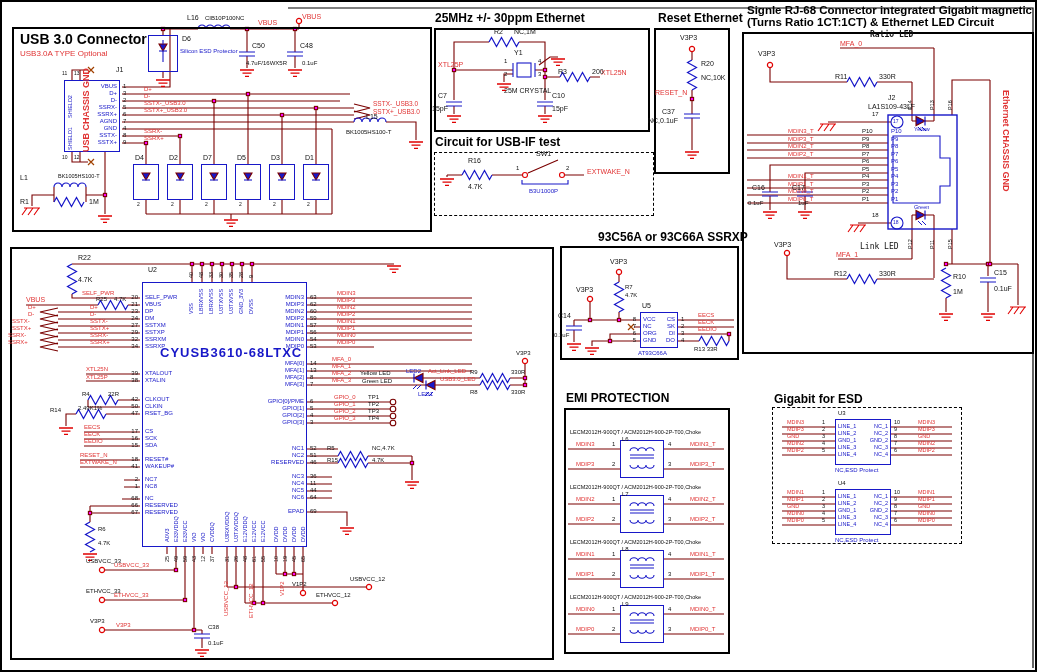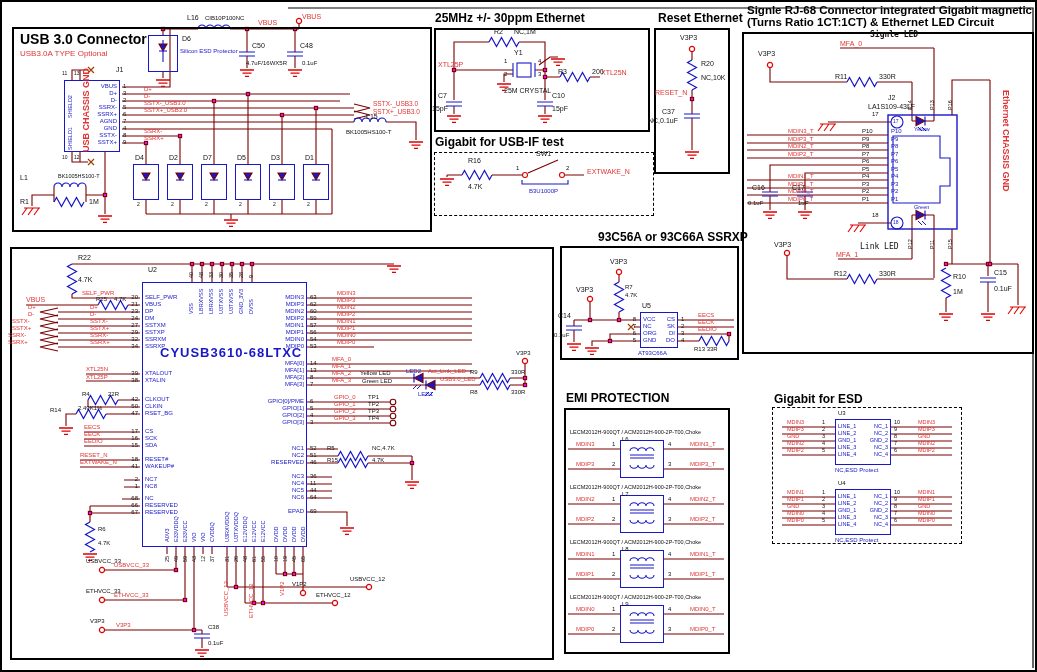--- a/index.html
+++ b/index.html
@@ -391,21 +391,21 @@
 <span class="l k" style="left:556px;top:66px">R3</span>
 <span class="l k" style="left:590px;top:66px">200</span>
 <span class="l k" style="left:502px;top:85px">25M CRYSTAL</span>
 <span class="l k" style="left:436px;top:90px">C7</span>
 <span class="l k" style="left:430px;top:103px">15pF</span>
 <span class="l k" style="left:550px;top:90px">C10</span>
 <span class="l k" style="left:550px;top:103px">15pF</span>
 </div>
 
 <div>
-<span class="l k t" style="left:433px;top:134px">Gigabit for USB-IF test</span>
+<span class="l k t" style="left:433px;top:134px">Circuit for USB-IF test</span>
 <span class="l k" style="left:466px;top:155px">R16</span>
 <span class="l k" style="left:466px;top:181px">4.7K</span>
 <span class="l k" style="left:534px;top:148px">SW1</span>
 <span class="l b s6" style="left:527px;top:186px">B3U1000P</span>
 <span class="l k s6" style="left:514px;top:163px">1</span>
 <span class="l k s6" style="left:564px;top:163px">2</span>
 <span class="l r" style="left:585px;top:166px">EXTWAKE_N</span>
 </div>
 
 <div>
@@ -414,21 +414,21 @@
 <span class="l k" style="left:699px;top:58px">R20</span>
 <span class="l k" style="left:699px;top:72px">NC,10K</span>
 <span class="l r" style="left:653px;top:87px">RESET_N</span>
 <span class="l k" style="left:660px;top:106px">C37</span>
 <span class="l k" style="left:646px;top:115px">NC,0.1uF</span>
 </div>
 
 <div>
 <span class="l k t" style="left:745px;top:3px;font-size:11.5px">Signle RJ-68 Connector integrated Gigabit magnetic</span>
 <span class="l k t" style="left:745px;top:15px;font-size:11.5px">(Turns Ratio 1CT:1CT) &amp; Ethernet LED Circuit</span>
-<span class="l k s8 mono bold" style="left:868px;top:29px">Signle LED</span>
+<span class="l k s8 mono bold" style="left:868px;top:29px">Ratio LED</span>
 <span class="l r" style="left:838px;top:38px">MFA_0</span>
 <span class="l k" style="left:756px;top:48px">V3P3</span>
 <span class="l k" style="left:833px;top:71px">R11</span>
 <span class="l k" style="left:877px;top:71px">330R</span>
 <span class="l k" style="left:886px;top:92px">J2</span>
 <span class="l k" style="left:866px;top:101px">LA1S109-43LF</span>
 <span class="l k s6" style="left:870px;top:109px">17</span>
 <span class="l b s5" style="left:891px;top:117px">17</span>
 <span class="l k s6" style="left:870px;top:210px">18</span>
 <span class="l b s5" style="left:891px;top:218px">18</span>

